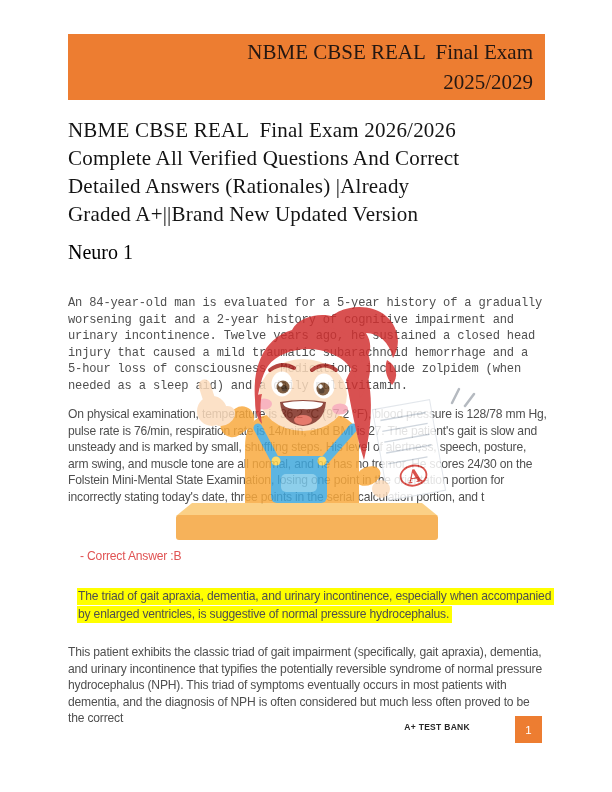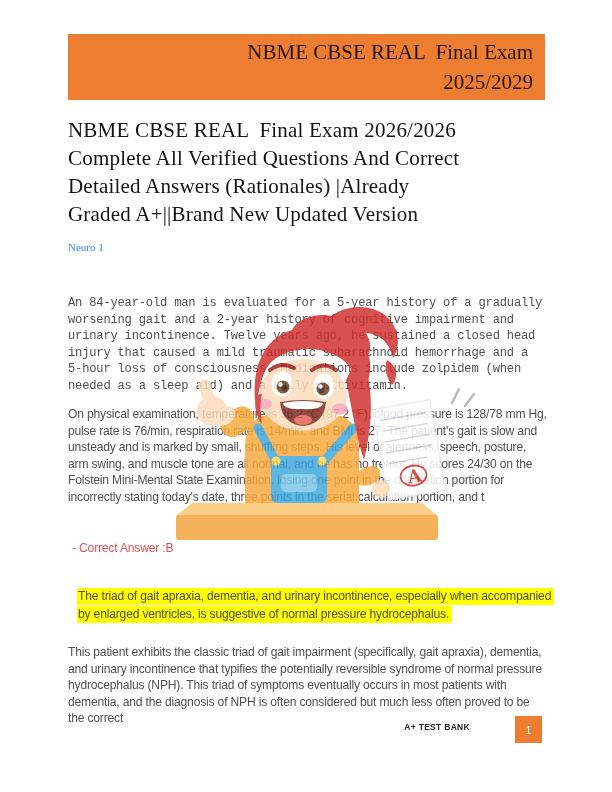--- a/index.html
+++ b/index.html
@@ -19,21 +19,21 @@
   
   .doc-title{
     position:absolute;left:68px;top:116px;width:490px;
     font-family:"Liberation Serif","DejaVu Serif",serif;
     font-size:21px;line-height:28px;color:#141414;letter-spacing:.2px;
   }
   .doc-title div{white-space:pre-wrap;}
   .subtitle{
     position:absolute;left:68px;top:241px;
     font-family:"Liberation Serif","DejaVu Serif",serif;
-    font-size:11px;color:#3b82f6;
+    font-size:20px;color:#000000;
   }
   
   .body-text{
     position:absolute;left:68px;width:481px;
     font-size:12.1px;line-height:16.5px;color:#4f4f4f;letter-spacing:-.18px;
   }
   .para1{top:295px;font-family:Liberation Mono, monospace;}
   .para2{top:406px;}
   .answer{top:536px;color:#E05353;}
   .hl-wrap{top:578px;line-height:18.2px;}
@@ -74,21 +74,21 @@
     <div>Detailed Answers (Rationales) |Already</div>
     <div>Graded A+||Brand New Updated Version</div>
   </h1>
 
   <h2 class="subtitle" style="margin:0;font-weight:normal">Neuro 1</h2>
 
   <p class="body-text para1" style="margin:0">An 84-year-old man is evaluated for a 5-year history of a gradually worsening gait and a 2-year history of cognitive impairment and urinary incontinence. Twelve years ago, he sustained a closed head injury that caused a mild traumatic subarachnoid hemorrhage and a 5-hour loss of consciousness. Medications include zolpidem (when needed as a sleep aid) and a daily multivitamin.</p>
 
   <p class="body-text para2" style="margin:0">On physical examination, temperature is 36.2 °C (97.2 °F), blood pressure is 128/78 mm Hg, pulse rate is 76/min, respiration rate is 14/min, and BMI is 27. The patient's gait is slow and unsteady and is marked by small, shuffling steps. His level of alertness, speech, posture, arm swing, and muscle tone are all normal, and he has no tremor. He scores 24/30 on the Folstein Mini-Mental State Examination, losing one point in the orientation portion for incorrectly stating today's date, three points in the serial calculation portion, and t</p>
 
-  <p class="body-text answer" style="margin:4px">- Correct Answer :B</p>
+  <p class="body-text answer" style="margin:12px">- Correct Answer :B</p>
 
   <p class="body-text hl-wrap" style="margin:9px"><mark>The triad of gait apraxia, dementia, and urinary incontinence, especially when accompanied by enlarged ventricles, is suggestive of normal pressure hydrocephalus.</mark></p>
 
   <p class="body-text para3" style="margin:0">This patient exhibits the classic triad of gait impairment (specifically, gait apraxia), dementia, and urinary incontinence that typifies the potentially reversible syndrome of normal pressure hydrocephalus (NPH). This triad of symptoms eventually occurs in most patients with dementia, and the diagnosis of NPH is often considered but much less often proved to be the correct</p>
 
   <svg class="cartoon" viewBox="0 0 310 245" aria-hidden="true">
 
     <g>
       <rect x="48" y="112" width="36" height="24" rx="12" fill="#F9A93C" transform="rotate(-35 62 124)"></rect>
       <ellipse cx="52" cy="116" rx="12" ry="9" fill="#FCDCBD" transform="rotate(-35 52 116)"></ellipse>

